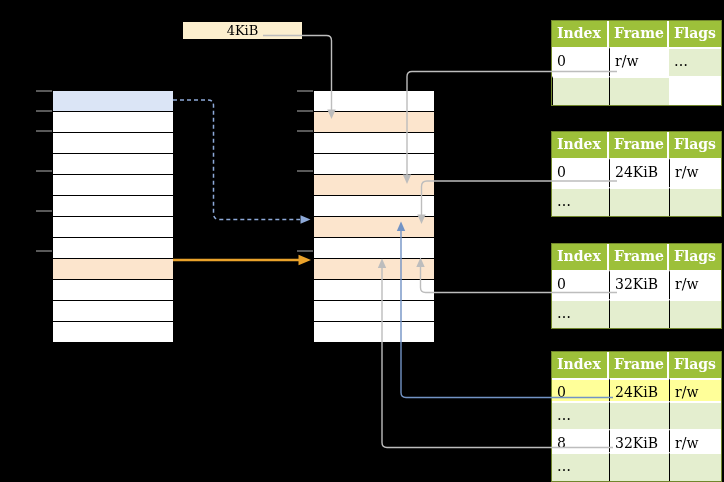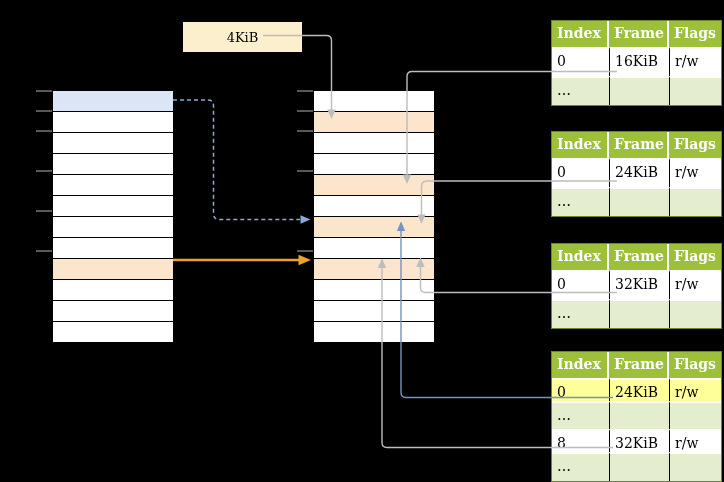--- a/index.html
+++ b/index.html
@@ -4,21 +4,21 @@
 <style>
   :root{
     --background:#000000; --header-green:#9dc03a; --row-green:#e4eecf;
     --highlight-yellow:#ffff99; --peach:#fce5cd; --blue-row:#dbe5f6;
     --cream:#fcefce; --gray-line:#bdbdbd; --blue-solid:#7293c5;
     --blue-dashed:#8da9d8; --orange:#eaa22b; --tick:#8a8a8a;
   }
   html,body{margin:0;padding:0;background:var(--background);}
   .stage{position:relative;width:724px;height:482px;background:var(--background);
          font-family:"DejaVu Serif","Liberation Serif",serif;overflow:hidden;}
-  .size-label{position:absolute;left:183px;top:22px;width:119px;height:30px;
+  .size-label{position:absolute;left:183px;top:22px;width:119px;height:17px;
          background:var(--cream);display:flex;align-items:center;justify-content:center;
          font-size:13px;color:#000;}
   .colcol{position:absolute;width:120px;border:1px solid #000;box-sizing:content-box;}
   .colcol .row{height:20px;border-top:1px solid #000;}
   .colcol .row:first-child{border-top:none;}
   .row.white{background:#ffffff;}
   .row.blue{background:var(--blue-row);}
   .row.peach{background:var(--peach);}
   .rt{position:absolute;left:551px;display:grid;grid-template-columns:57px 60px 52px;
       border:1px solid #71862c;background:#fff;}
@@ -80,21 +80,20 @@
       <div class="row white"></div>
       <div class="row white"></div>
     </div>
 
   <div id="rightTables">
       <div class="rt" style="top: 20px; grid-template-rows: 26px 29px 29px;">
         <div class="cell hc c1">Index</div>
         <div class="cell hc c2">Frame</div>
         <div class="cell hc c3">Flags</div>
         <div class="cell dc white c1">0</div>
-        <div class="cell dc white c2">16KiB</div>
         <div class="cell dc white c3">r/w</div>
         <div class="cell dc green c1">…</div>
         <div class="cell dc green c2"></div>
         <div class="cell dc green c3"></div>
       </div>
       <div class="rt" style="top: 131px; grid-template-rows: 26px 29px 29px;">
         <div class="cell hc c1">Index</div>
         <div class="cell hc c2">Frame</div>
         <div class="cell hc c3">Flags</div>
         <div class="cell dc white c1">0</div>

